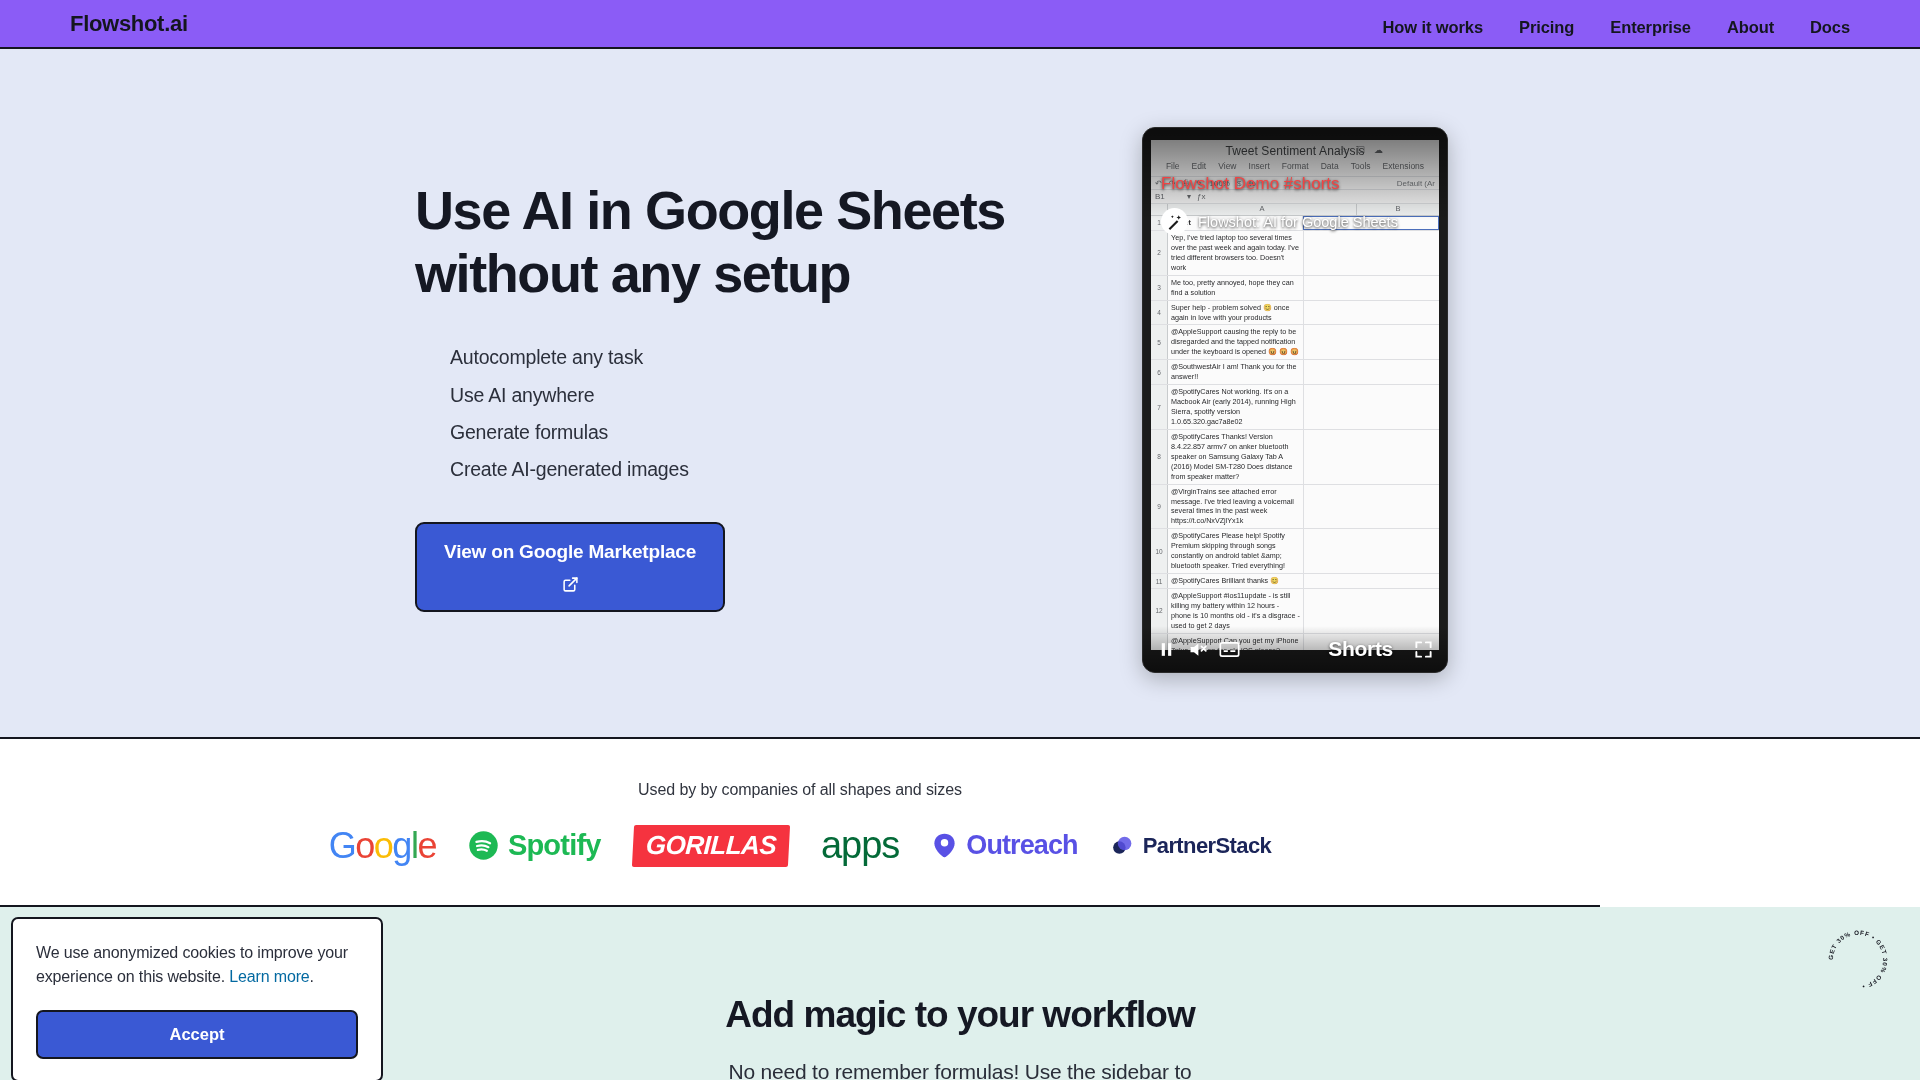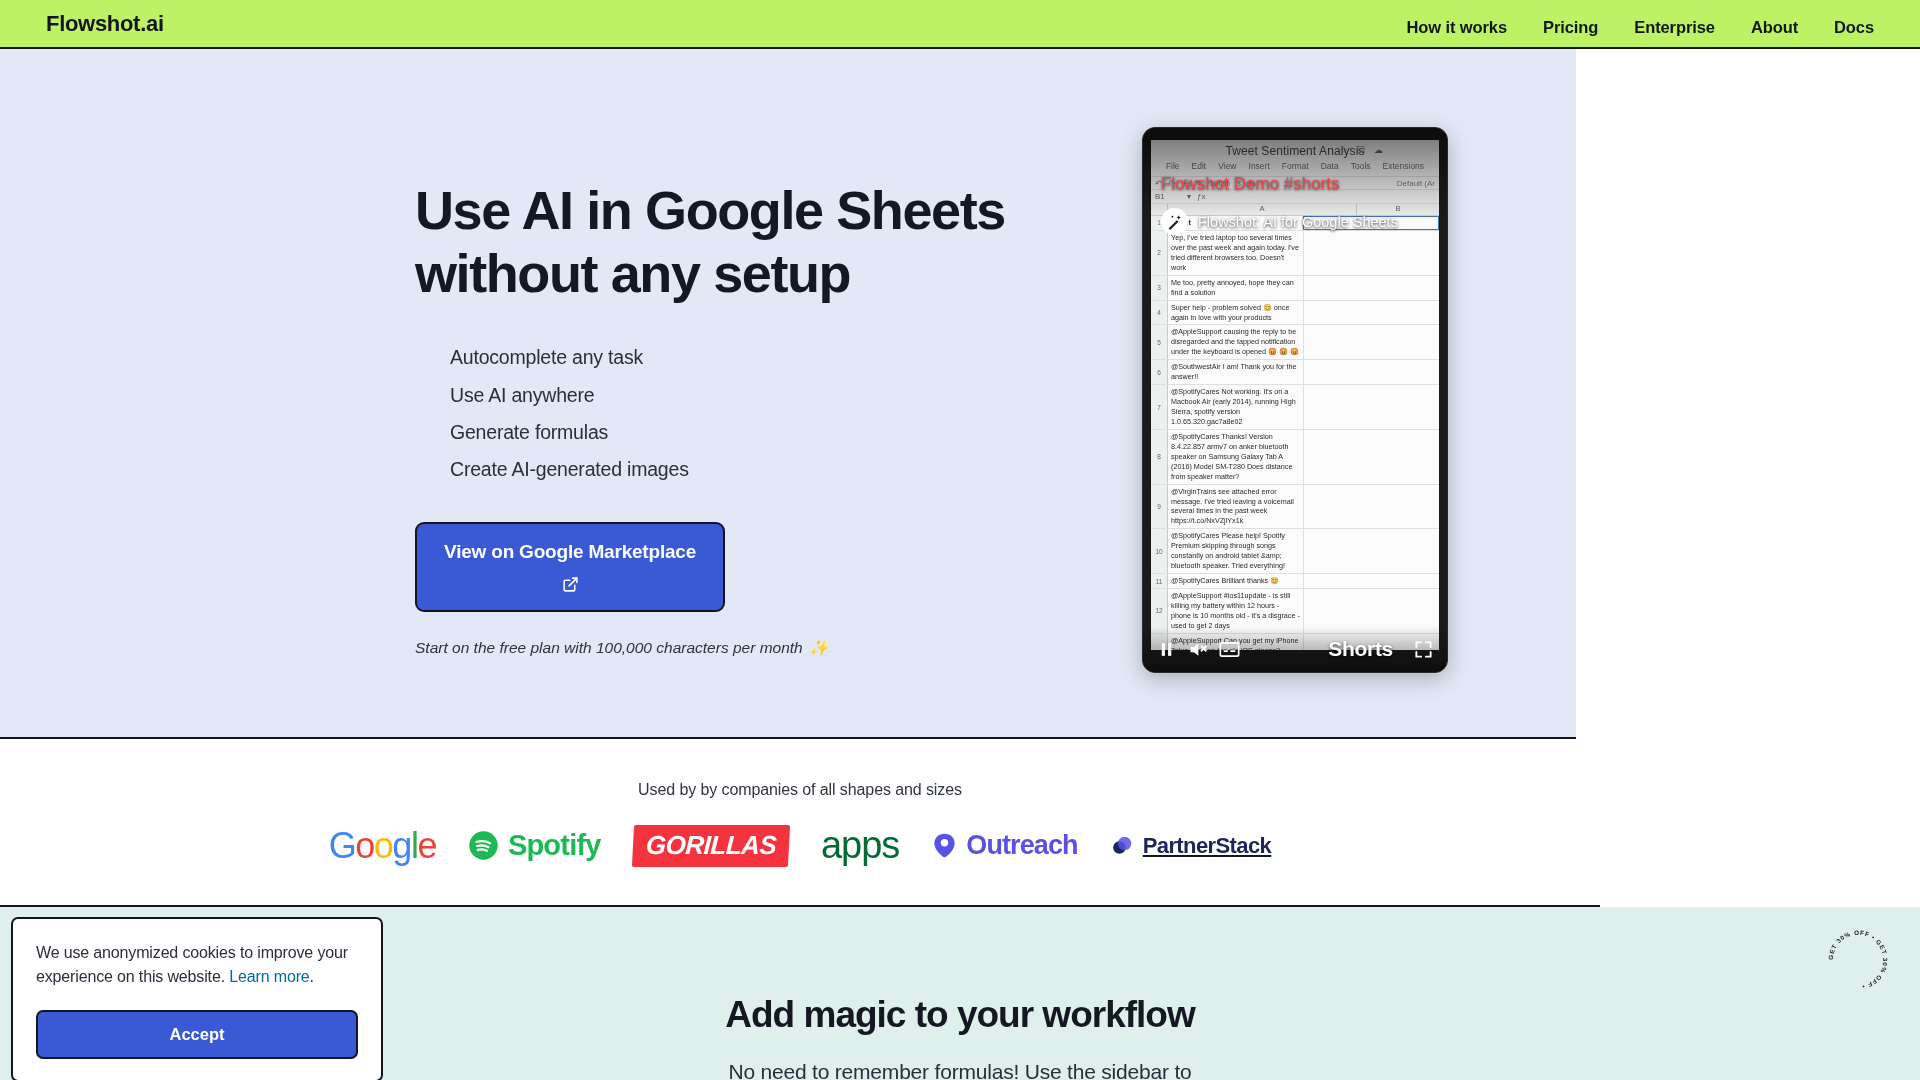--- a/index.html
+++ b/index.html
@@ -8,33 +8,33 @@
     overflow: hidden;
     font-family: "Liberation Sans", sans-serif;
     background: #ffffff;
     color: #13151c;
   }
   #page { position: relative; width: 1920px; height: 1080px; overflow: hidden; }
 
   
   .header {
     position: absolute; top: 0; left: 0; width: 1920px; height: 49px;
-    background: #bef264;
+    background: #8b5cf6;
     border-bottom: 2px solid #14161f;
     display: flex; align-items: center; justify-content: space-between;
-    padding: 0 46px;
+    padding: 0 70px;
     z-index: 40;
   }
   .logo { font-size: 22px; font-weight: 700; letter-spacing: -0.3px; color: #14161f; }
   .nav { display: flex; align-items: flex-end; gap: 36px; margin-top: 7px; }
   .nav a { font-size: 16.5px; font-weight: 700; color: #14161f; text-decoration: none; letter-spacing: -0.1px; }
 
   
   .hero {
-    position: absolute; top: 49px; left: 0; width: 1576px; height: 690px;
+    position: absolute; top: 49px; left: 0; width: 1920px; height: 690px;
     background: #e3e8f6;
     border-bottom: 2px solid #14161f;
     overflow: hidden;
   }
   .hero-left { position: absolute; left: 415px; top: 130px; width: 660px; }
   h1.headline {
     font-size: 54px; line-height: 1.16; font-weight: 700;
     letter-spacing: -1.4px; color: #151823;
   }
   ul.features { list-style: none; margin-top: 40px; padding-left: 35px; }
@@ -172,21 +172,21 @@
   .logo-spotify { display:flex; align-items:center; gap:9px; }
   .logo-spotify .txt { font-size: 29px; font-weight: 700; color: #1DB954; letter-spacing: -0.8px; }
   .logo-gorillas {
     background: #F5333F; color: #ffffff; font-style: italic; font-weight: 700;
     font-size: 26px; letter-spacing: -0.5px; padding: 5px 13px 6px;
     transform: skewX(-3deg); border-radius: 2px;
   }
   .logo-oppo { font-size: 38px; font-weight: 400; color: #046A38; letter-spacing: -1px; }
   .logo-outreach { display:flex; align-items:center; gap: 8px; }
   .logo-outreach .txt { font-size: 27px; font-weight: 700; color: #5951E5; letter-spacing: -0.9px; }
-  .logo-partnerstack { display:flex; align-items:flex-start; gap: 8px; text-decoration: underline; }
+  .logo-partnerstack { display:flex; align-items:flex-start; gap: 8px; }
   .logo-partnerstack .txt { font-size: 22px; font-weight: 700; color: #1B2559; letter-spacing: -0.6px; }
 
   
   .magic {
     position: absolute; top: 907px; left: 0; width: 1920px; height: 173px;
     background: #dff0ec;
     overflow: hidden;
   }
   .magic h2 {
     text-align: center; font-size: 37px; font-weight: 700;
@@ -254,24 +254,20 @@
 
       <a class="cta" href="#">
         <span>View on Google Marketplace</span>
         <svg class="ext" viewBox="0 0 24 24" fill="none" stroke="#ffffff" stroke-width="2.2" stroke-linecap="round" stroke-linejoin="round">
           <path d="M18 13v6a2 2 0 0 1-2 2H5a2 2 0 0 1-2-2V8a2 2 0 0 1 2-2h6"></path>
           <polyline points="15 3 21 3 21 9"></polyline>
           <line x1="10" y1="14" x2="21" y2="3"></line>
         </svg>
       </a>
 
-      <div class="freenote">
-        <span>Start on the free plan with 100,000 characters per month</span>
-        <span>✨</span>
-      </div>
     </div>
 
     <div class="video">
 
       <div class="sheet">
         <div class="sheet-title">Tweet Sentiment Analysis</div>
         <div class="sheet-icons">
           <span>☆</span>
           <span>☐</span>
           <span>☁</span>

